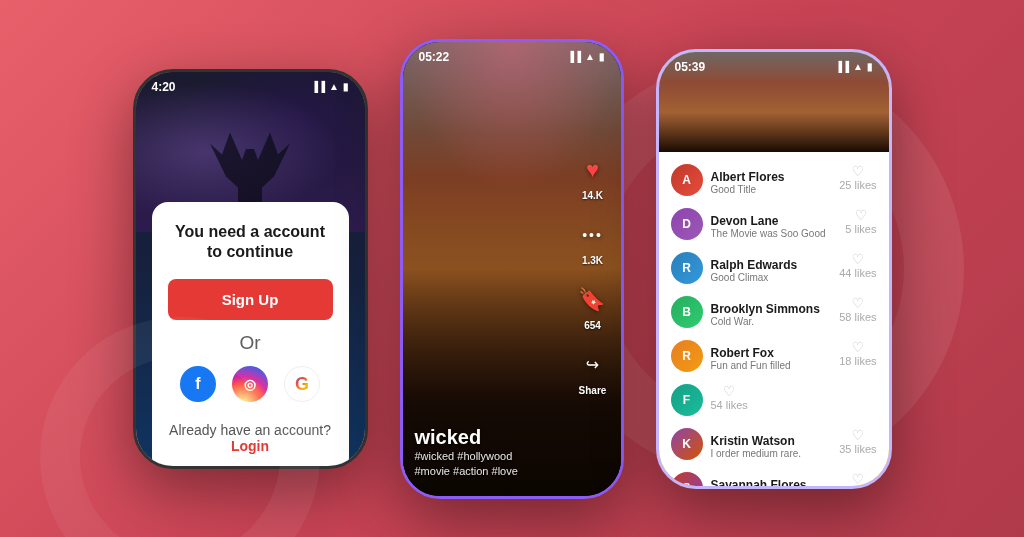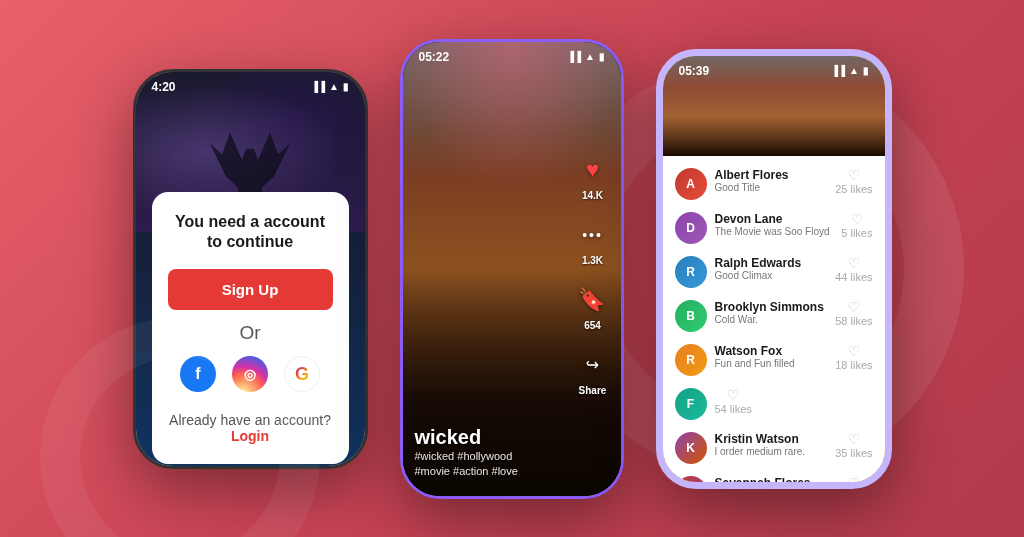--- a/index.html
+++ b/index.html
@@ -120,21 +120,21 @@
     }
 
     .signup-card {
       background: white;
       margin: 0 16px;
       border-radius: 16px;
       padding: 20px 16px;
       position: absolute;
       left: 0;
       right: 0;
-      top: 120px;
+      top: 130px;
       text-align: center;
     }
 
     .signup-title {
       font-size: 16px;
       font-weight: 700;
       color: #1a1a1a;
       line-height: 1.3;
       margin-bottom: 16px;
     }
@@ -290,21 +290,21 @@
       text-shadow: 0 1px 2px rgba(0,0,0,0.7);
     }
 
     .heart-icon { color: #ff4444; }
 
     
     .phone-3 {
       width: 236px;
       height: 440px;
       background: #eab308;
-      border: 7px solid #c4b5fd;
+      border: 3px solid #c4b5fd;
     }
 
     .comments-screen {
       width: 100%;
       height: 100%;
       background: white;
       position: relative;
     }
 
     .comments-header-img {
@@ -348,20 +348,21 @@
     .av-3 { background: linear-gradient(135deg, #2980b9, #3498db); }
     .av-4 { background: linear-gradient(135deg, #27ae60, #2ecc71); }
     .av-5 { background: linear-gradient(135deg, #e67e22, #f39c12); }
     .av-6 { background: linear-gradient(135deg, #16a085, #1abc9c); }
     .av-7 { background: linear-gradient(135deg, #8e44ad, #d35400); }
     .av-8 { background: linear-gradient(135deg, #c0392b, #8e44ad); }
 
     .comment-body {
       flex: 1;
       min-width: 0;
+      margin-top: 6px;
     }
 
     .comment-name {
       font-size: 12px;
       font-weight: 700;
       color: #1a1a1a;
     }
 
     .comment-text {
       font-size: 10px;
@@ -524,21 +525,21 @@
     </div>
   </div>
           <div class="comment-item">
     <div class="avatar av-2">
       <div style="width:100%;height:100%;border-radius:50%;display:flex;align-items:center;justify-content:center;color:white;font-size:12px;font-weight:700;">
         D
       </div>
     </div>
     <div class="comment-body">
       <div class="comment-name">Devon Lane</div>
-      <div class="comment-text">The Movie was Soo Floyd</div>
+      <div class="comment-text">The Movie was Soo Good</div>
     </div>
     <div class="comment-like">
       <span class="like-heart">♡</span>
       <span class="like-count">5 likes</span>
     </div>
   </div>
           <div class="comment-item">
     <div class="avatar av-3">
       <div style="width:100%;height:100%;border-radius:50%;display:flex;align-items:center;justify-content:center;color:white;font-size:12px;font-weight:700;">
         R
@@ -568,21 +569,21 @@
       <span class="like-count">58 likes</span>
     </div>
   </div>
           <div class="comment-item">
     <div class="avatar av-5">
       <div style="width:100%;height:100%;border-radius:50%;display:flex;align-items:center;justify-content:center;color:white;font-size:12px;font-weight:700;">
         R
       </div>
     </div>
     <div class="comment-body">
-      <div class="comment-name">Watson Fox</div>
+      <div class="comment-name">Robert Fox</div>
       <div class="comment-text">Fun and Fun filled</div>
     </div>
     <div class="comment-like">
       <span class="like-heart">♡</span>
       <span class="like-count">18 likes</span>
     </div>
   </div>
           <div class="comment-item">
     <div class="avatar av-6">
       <div style="width:100%;height:100%;border-radius:50%;display:flex;align-items:center;justify-content:center;color:white;font-size:12px;font-weight:700;">

